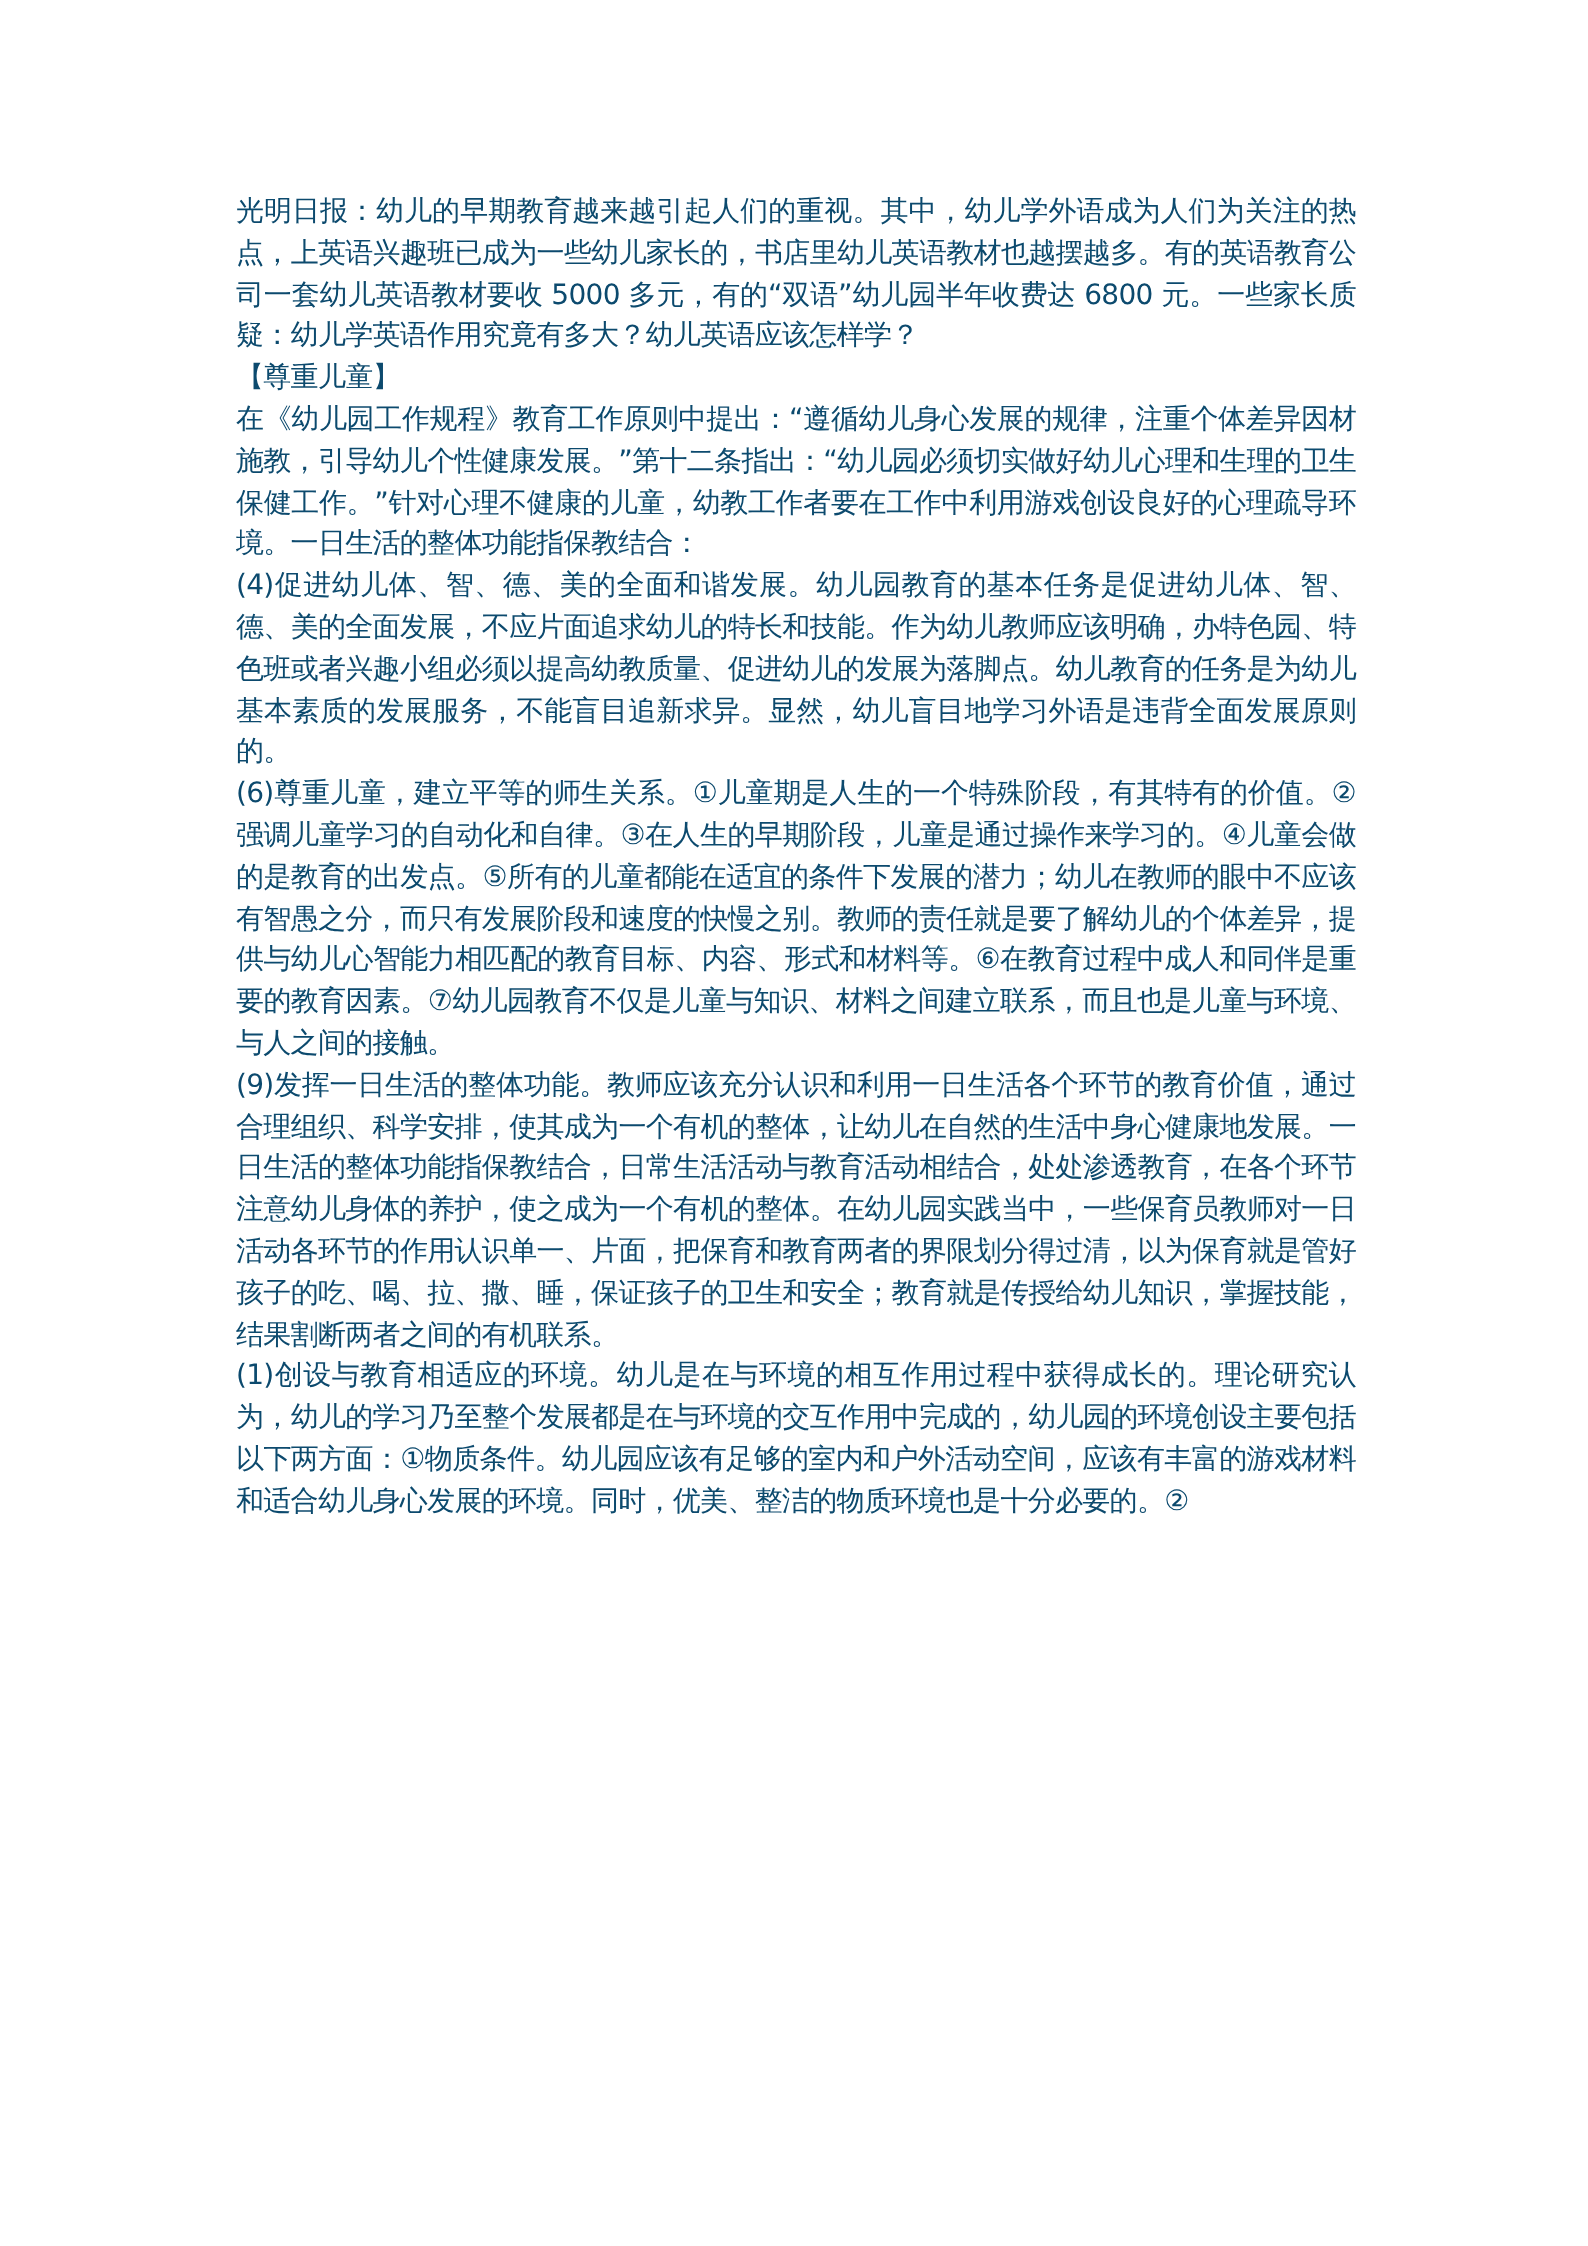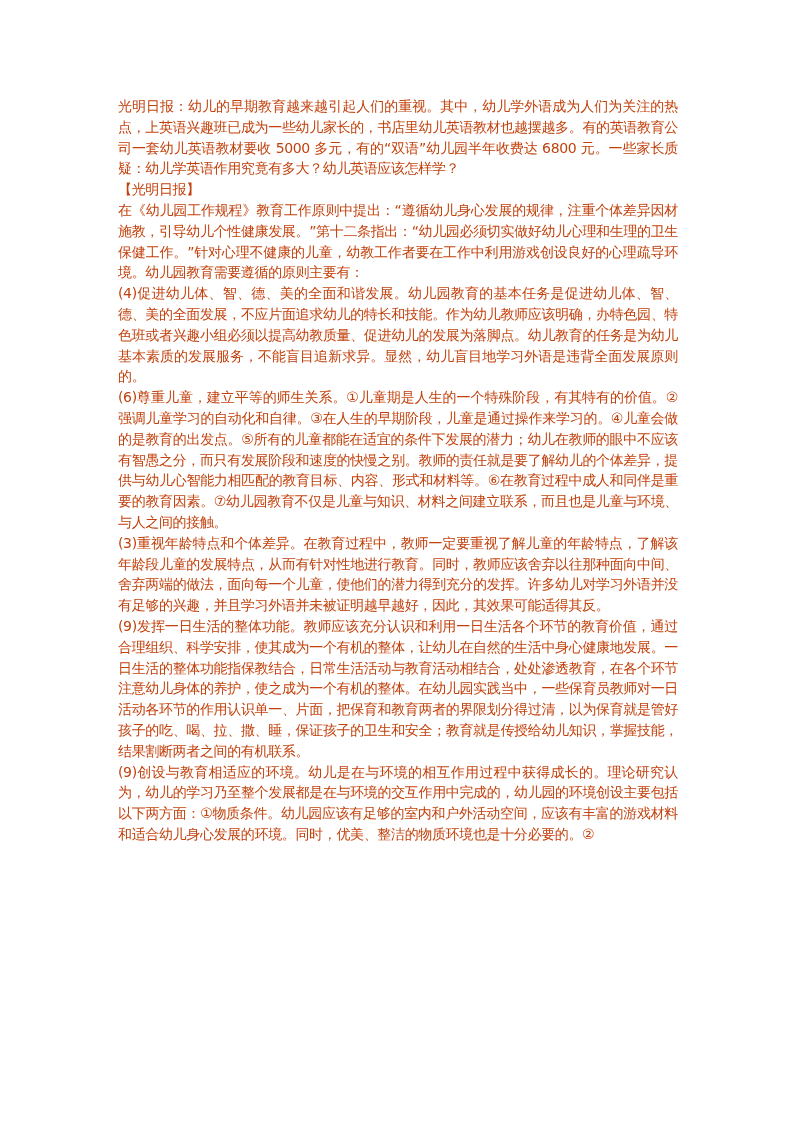--- a/index.html
+++ b/index.html
@@ -5,32 +5,31 @@
   html, body { margin: 0; padding: 0; background: #ffffff; }
   body { width: 794px; height: 1123px; position: relative; overflow: hidden; }
   .page {
     position: absolute;
     left: 118px;
     top: 96px;
     width: 560px;
     font-family: "DejaVu Sans", "Liberation Sans", sans-serif;
     font-size: 14px;
     line-height: 20.8px;
-    color: #c2410c;
+    color: #0c4a6e;
     text-align: justify;
     letter-spacing: -0.35px;
   }
   .page p { margin: 0; padding: 0; }
   .answer-heading { margin-left: -2px; }
 </style>
 </head>
 <body>
 
 <div class="page">
   <p>光明日报：幼儿的早期教育越来越引起人们的重视。其中，幼儿学外语成为人们为关注的热点，上英语兴趣班已成为一些幼儿家长的，书店里幼儿英语教材也越摆越多。有的英语教育公司一套幼儿英语教材要收 5000 多元，有的“双语”幼儿园半年收费达 6800 元。一些家长质疑：幼儿学英语作用究竟有多大？幼儿英语应该怎样学？</p>
-  <p class="answer-heading">【光明日报】</p>
-  <p>在《幼儿园工作规程》教育工作原则中提出：“遵循幼儿身心发展的规律，注重个体差异因材施教，引导幼儿个性健康发展。”第十二条指出：“幼儿园必须切实做好幼儿心理和生理的卫生保健工作。”针对心理不健康的儿童，幼教工作者要在工作中利用游戏创设良好的心理疏导环境。幼儿园教育需要遵循的原则主要有：</p>
+  <p class="answer-heading">【尊重儿童】</p>
+  <p>在《幼儿园工作规程》教育工作原则中提出：“遵循幼儿身心发展的规律，注重个体差异因材施教，引导幼儿个性健康发展。”第十二条指出：“幼儿园必须切实做好幼儿心理和生理的卫生保健工作。”针对心理不健康的儿童，幼教工作者要在工作中利用游戏创设良好的心理疏导环境。一日生活的整体功能指保教结合：</p>
   <p>(4)促进幼儿体、智、德、美的全面和谐发展。幼儿园教育的基本任务是促进幼儿体、智、德、美的全面发展，不应片面追求幼儿的特长和技能。作为幼儿教师应该明确，办特色园、特色班或者兴趣小组必须以提高幼教质量、促进幼儿的发展为落脚点。幼儿教育的任务是为幼儿基本素质的发展服务，不能盲目追新求异。显然，幼儿盲目地学习外语是违背全面发展原则的。</p>
   <p>(6)尊重儿童，建立平等的师生关系。①儿童期是人生的一个特殊阶段，有其特有的价值。②强调儿童学习的自动化和自律。③在人生的早期阶段，儿童是通过操作来学习的。④儿童会做的是教育的出发点。⑤所有的儿童都能在适宜的条件下发展的潜力；幼儿在教师的眼中不应该有智愚之分，而只有发展阶段和速度的快慢之别。教师的责任就是要了解幼儿的个体差异，提供与幼儿心智能力相匹配的教育目标、内容、形式和材料等。⑥在教育过程中成人和同伴是重要的教育因素。⑦幼儿园教育不仅是儿童与知识、材料之间建立联系，而且也是儿童与环境、与人之间的接触。</p>
-  <p>(3)重视年龄特点和个体差异。在教育过程中，教师一定要重视了解儿童的年龄特点，了解该年龄段儿童的发展特点，从而有针对性地进行教育。同时，教师应该舍弃以往那种面向中间、舍弃两端的做法，面向每一个儿童，使他们的潜力得到充分的发挥。许多幼儿对学习外语并没有足够的兴趣，并且学习外语并未被证明越早越好，因此，其效果可能适得其反。</p>
   <p>(9)发挥一日生活的整体功能。教师应该充分认识和利用一日生活各个环节的教育价值，通过合理组织、科学安排，使其成为一个有机的整体，让幼儿在自然的生活中身心健康地发展。一日生活的整体功能指保教结合，日常生活活动与教育活动相结合，处处渗透教育，在各个环节注意幼儿身体的养护，使之成为一个有机的整体。在幼儿园实践当中，一些保育员教师对一日活动各环节的作用认识单一、片面，把保育和教育两者的界限划分得过清，以为保育就是管好孩子的吃、喝、拉、撒、睡，保证孩子的卫生和安全；教育就是传授给幼儿知识，掌握技能，结果割断两者之间的有机联系。</p>
-  <p>(9)创设与教育相适应的环境。幼儿是在与环境的相互作用过程中获得成长的。理论研究认为，幼儿的学习乃至整个发展都是在与环境的交互作用中完成的，幼儿园的环境创设主要包括以下两方面：①物质条件。幼儿园应该有足够的室内和户外活动空间，应该有丰富的游戏材料和适合幼儿身心发展的环境。同时，优美、整洁的物质环境也是十分必要的。②</p>
+  <p>(1)创设与教育相适应的环境。幼儿是在与环境的相互作用过程中获得成长的。理论研究认为，幼儿的学习乃至整个发展都是在与环境的交互作用中完成的，幼儿园的环境创设主要包括以下两方面：①物质条件。幼儿园应该有足够的室内和户外活动空间，应该有丰富的游戏材料和适合幼儿身心发展的环境。同时，优美、整洁的物质环境也是十分必要的。②</p>
 </div>
 
 </body></html>

